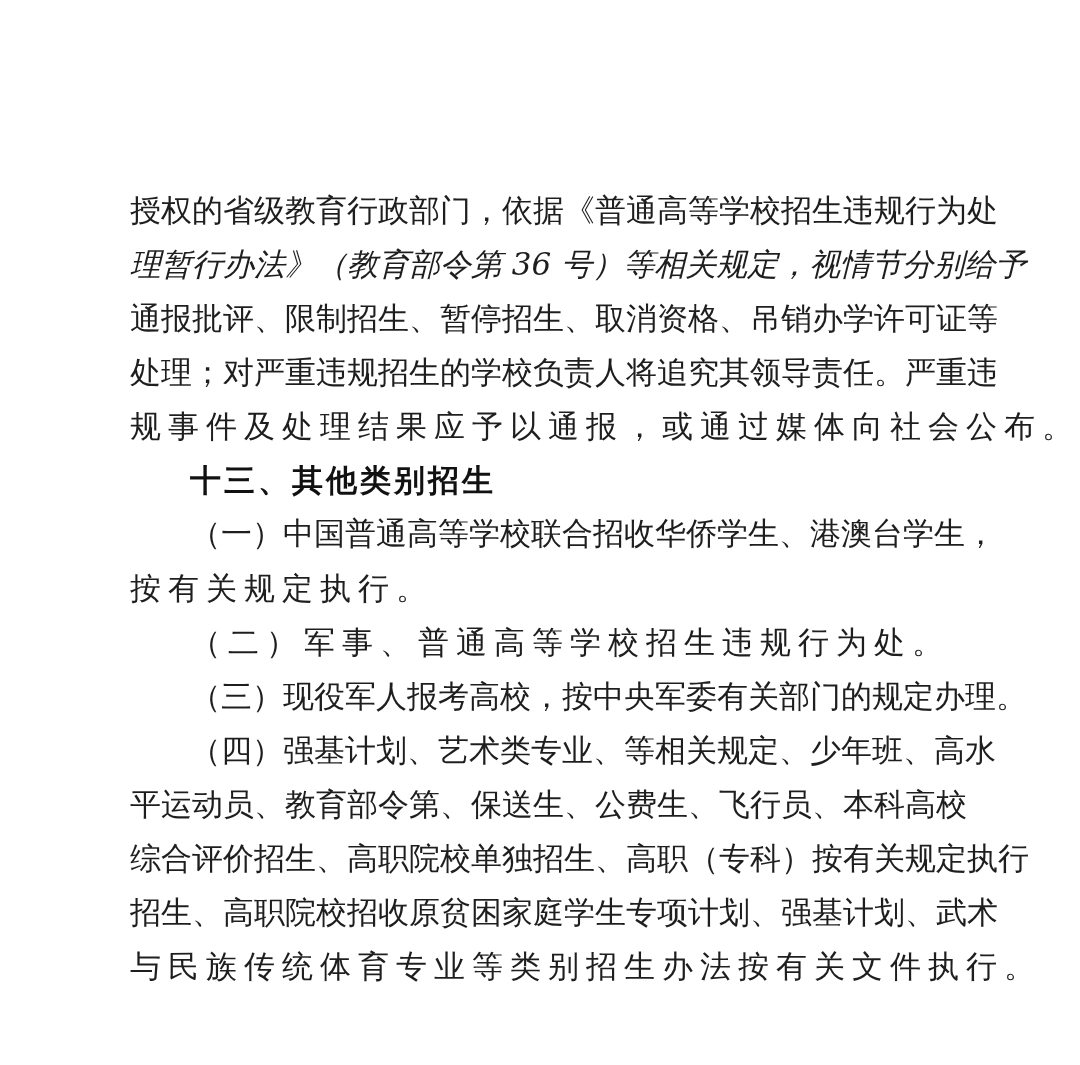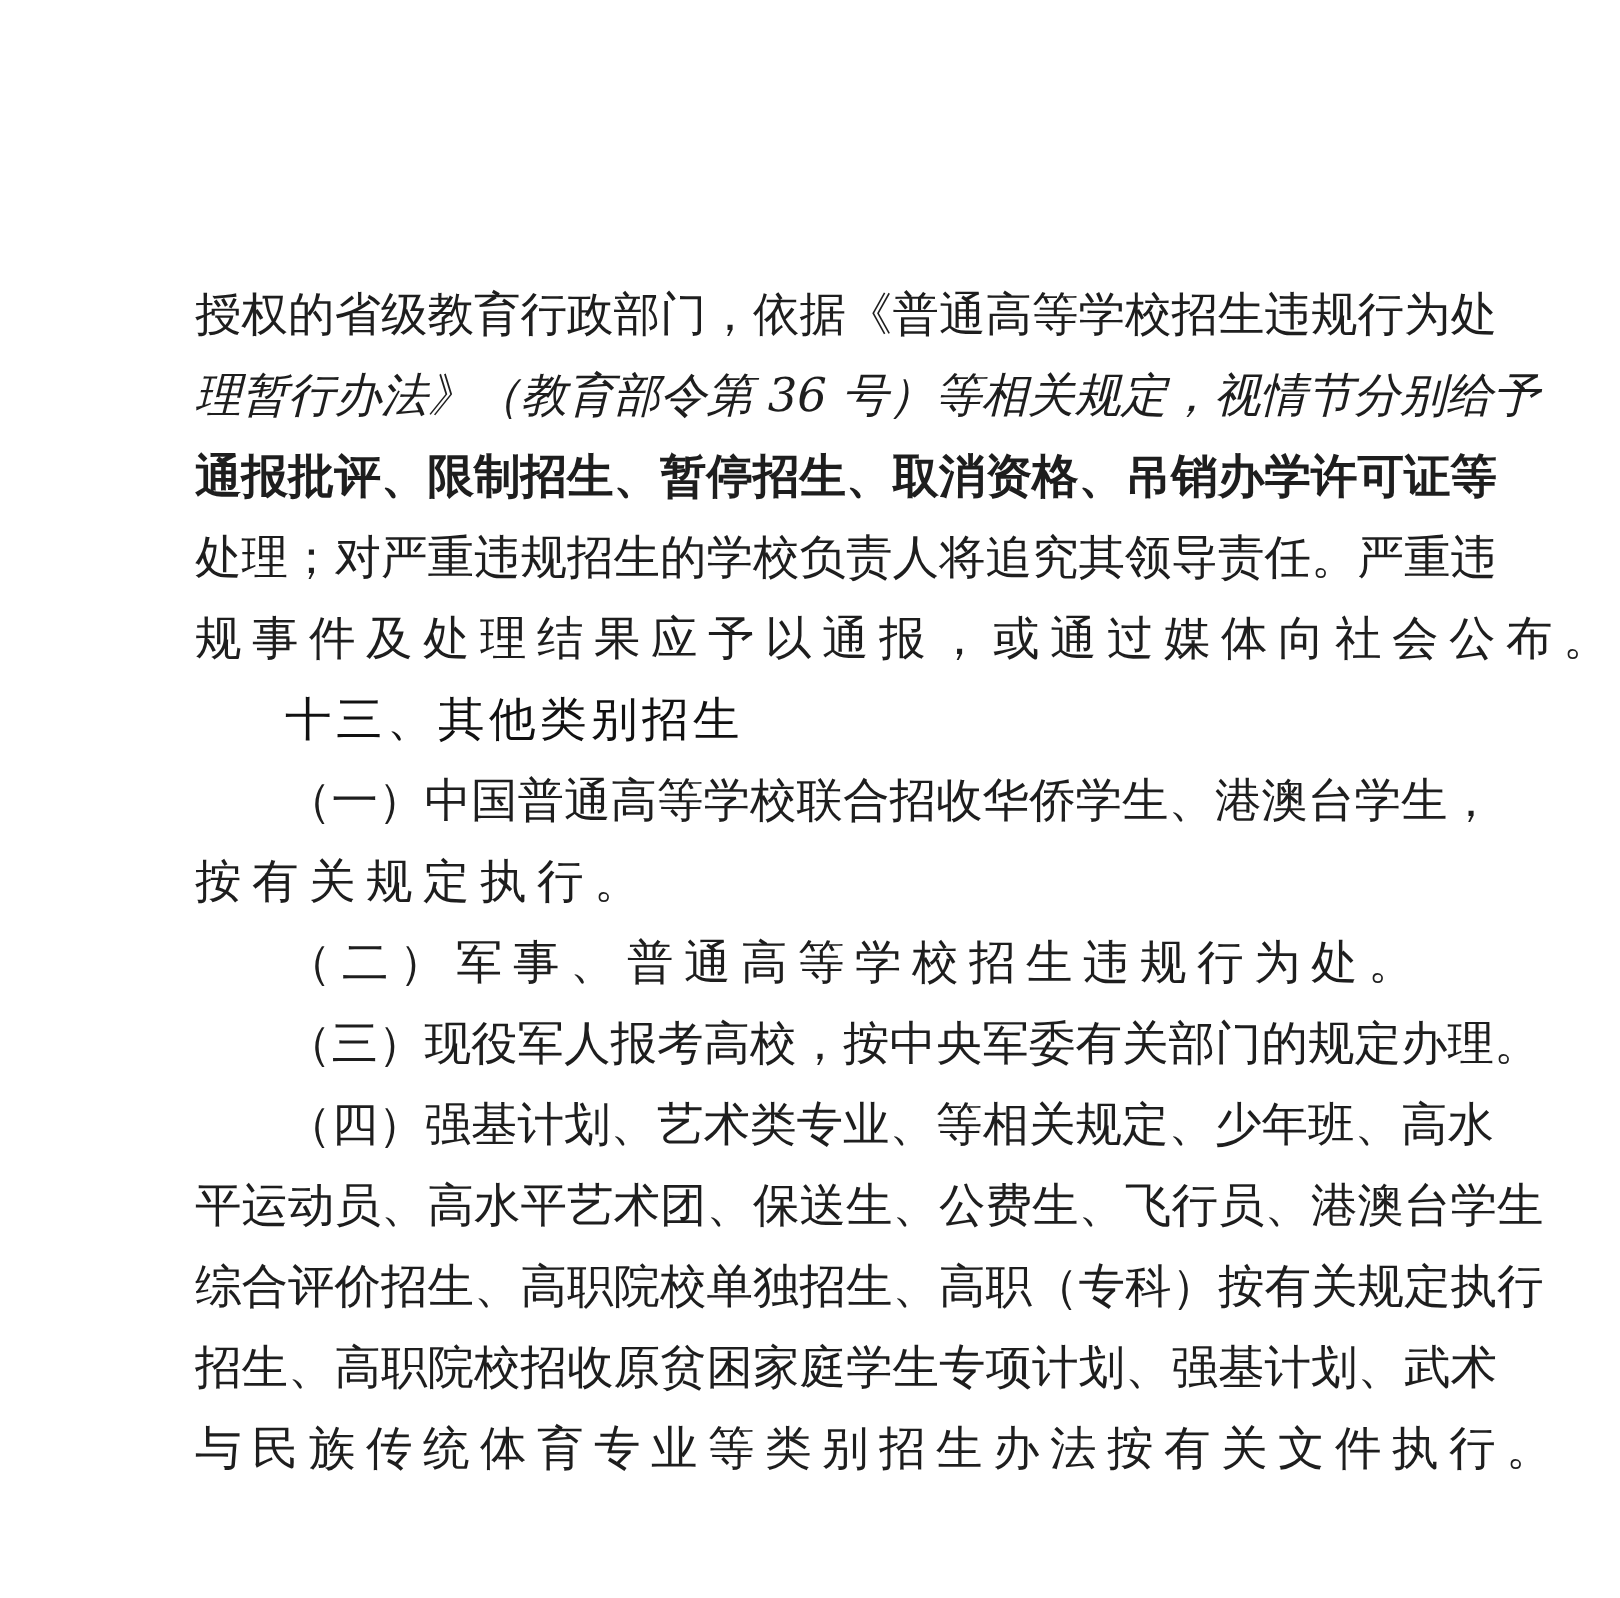--- a/index.html
+++ b/index.html
@@ -38,34 +38,34 @@
       text-align: justify;
       text-align-last: justify;
       letter-spacing: 0;
     }
     .line.indent {
       left: 190px;
       width: 760px;
     }
     .heading {
       font-family: "DejaVu Sans", "Liberation Sans", sans-serif;
-      font-weight: normal;
+      font-weight: bold;
       letter-spacing: 3px;
       color: #111111;
     }
   </style>
 </head>
 <body>
 
 <div class="page">
 
   <div>
     <div class="line justify" style="top:183px;">授权的省级教育行政部门，依据《普通高等学校招生违规行为处</div>
     <div class="line justify" style="top:237px;font-style:italic;">理暂行办法》（教育部令第 36 号）等相关规定，视情节分别给予</div>
-    <div class="line justify" style="top:291px;font-weight:bold;">通报批评、限制招生、暂停招生、取消资格、吊销办学许可证等</div>
+    <div class="line justify" style="top:291px;">通报批评、限制招生、暂停招生、取消资格、吊销办学许可证等</div>
     <div class="line justify" style="top:345px;">处理；对严重违规招生的学校负责人将追究其领导责任。严重违</div>
     <div class="line" style="top:399px;">规事件及处理结果应予以通报，或通过媒体向社会公布。</div>
   </div>
 
   <div class="line indent heading" style="top:453px;">十三、其他类别招生</div>
 
   <div>
     <div class="line indent justify" style="top:507px;font-family:Liberation Serif, serif;">（一）中国普通高等学校联合招收华侨学生、港澳台学生，</div>
     <div class="line" style="top:561px;">按有关规定执行。</div>
   </div>
@@ -73,19 +73,19 @@
   <div>
     <div class="line indent" style="top:615px;">（二）军事、普通高等学校招生违规行为处。</div>
   </div>
 
   <div>
     <div class="line indent justify" style="top:669px;">（三）现役军人报考高校，按中央军委有关部门的规定办理。</div>
   </div>
 
   <div>
     <div class="line indent justify" style="top:723px;">（四）强基计划、艺术类专业、等相关规定、少年班、高水</div>
-    <div class="line justify" style="top:777px;">平运动员、高水平艺术团、保送生、公费生、飞行员、港澳台学生</div>
+    <div class="line justify" style="top:777px;">平运动员、教育部令第、保送生、公费生、飞行员、本科高校</div>
     <div class="line justify" style="top:831px;">综合评价招生、高职院校单独招生、高职（专科）按有关规定执行</div>
     <div class="line justify" style="top:885px;">招生、高职院校招收原贫困家庭学生专项计划、强基计划、武术</div>
     <div class="line" style="top:939px;">与民族传统体育专业等类别招生办法按有关文件执行。</div>
   </div>
 
 </div>
 
 </body></html>

